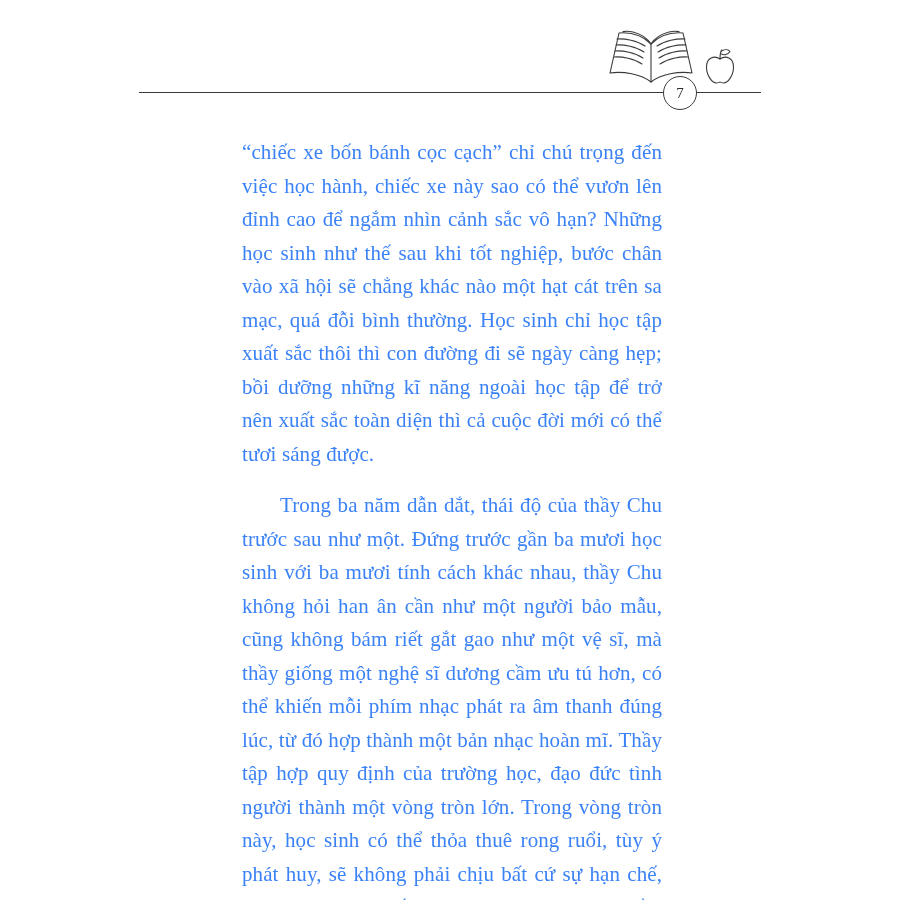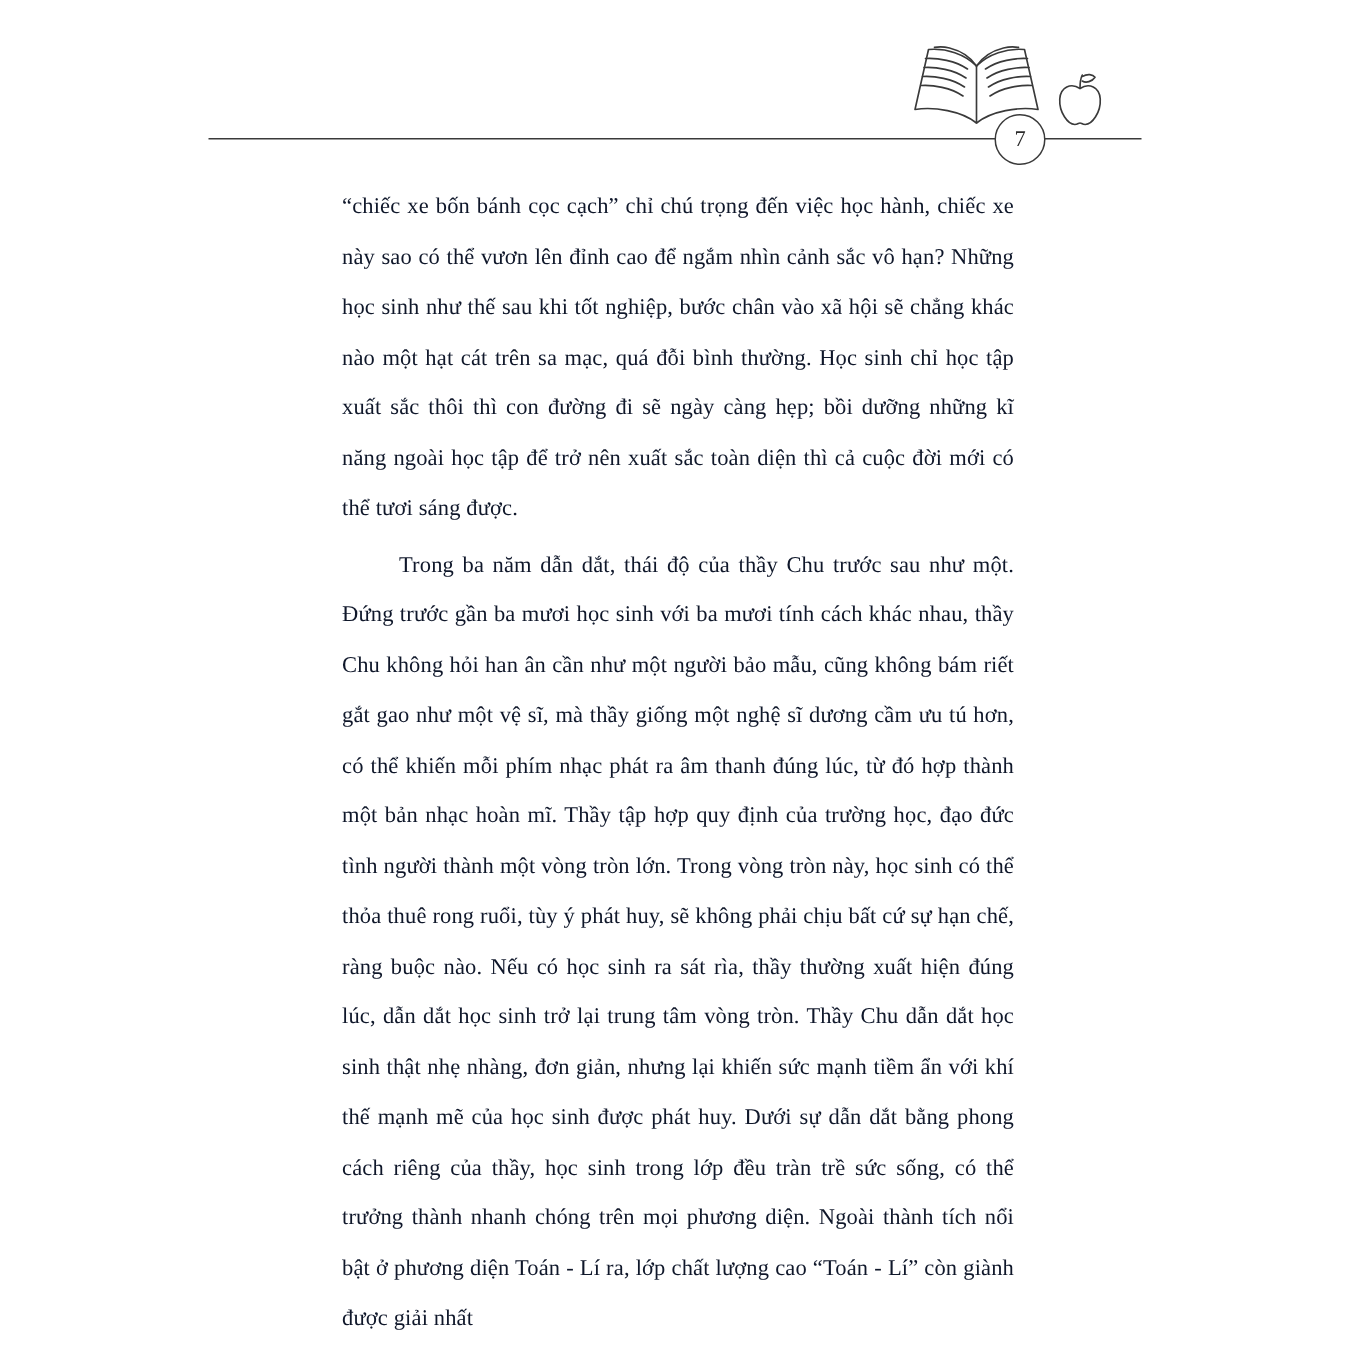--- a/index.html
+++ b/index.html
@@ -67,24 +67,24 @@
   }
 
   
   .body-text {
     position: absolute;
     left: 224px;
     top: 118px;
     width: 456px;
   }
   .body-text p {
-    margin: 4px;
-    font-size: 15px;
+    margin: 18px;
+    font-size: 21px;
     line-height: 33.5px;
-    color: #0f172a;
+    color: #3b82f6;
     text-align: justify;
     text-justify: inter-word;
     letter-spacing: 0.1px;
   }
   .body-text p.indent {
     text-indent: 38px;
   }
   .body-text p + p {
     margin-top: 0;
   }

